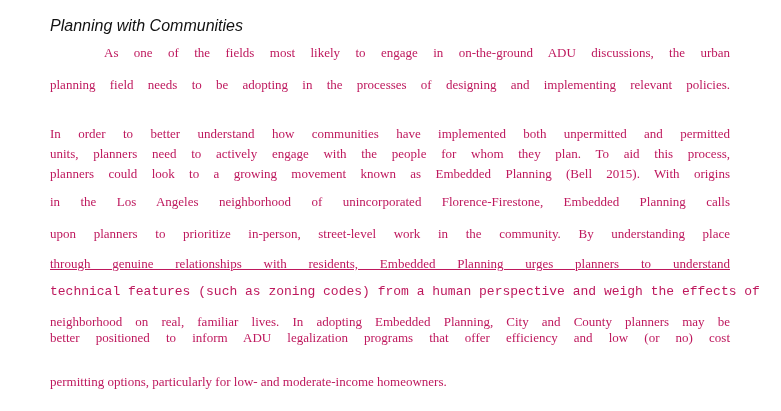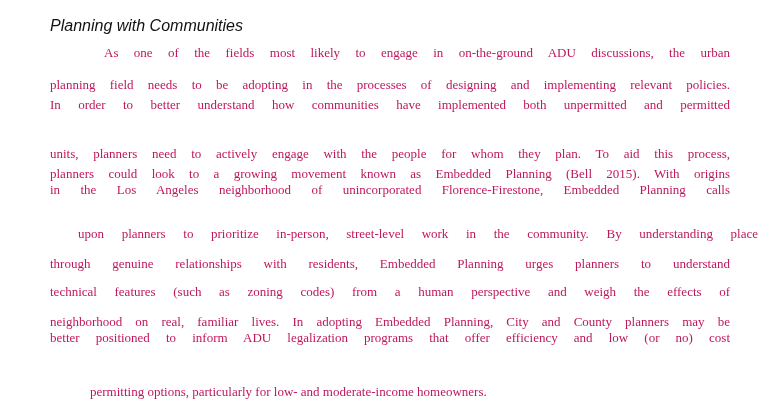--- a/index.html
+++ b/index.html
@@ -56,24 +56,24 @@
   </style>
 </head>
 <body>
 
 <div class="page">
   <h2 class="heading">Planning with Communities</h2>
 
   <div>
     <div class="line first" style="top:43px;">As one of the fields most likely to engage in on-the-ground ADU discussions, the urban</div>
     <div class="line" style="top:75px;">planning field needs to be adopting in the processes of designing and implementing relevant policies.</div>
-    <div class="line" style="top:95px;">In order to better understand how communities have implemented both unpermitted and permitted</div>
+    <div class="line" style="top:124px;">In order to better understand how communities have implemented both unpermitted and permitted</div>
     <div class="line" style="top:144px;">units, planners need to actively engage with the people for whom they plan. To aid this process,</div>
     <div class="line" style="top:164px;">planners could look to a growing movement known as Embedded Planning (Bell 2015). With origins</div>
-    <div class="line" style="top:180px;">in the Los Angeles neighborhood of unincorporated Florence-Firestone, Embedded Planning calls</div>
-    <div class="line" style="top:224px;margin-left:28px;">upon planners to prioritize in-person, street-level work in the community. By understanding place</div>
-    <div class="line" style="top:254px;">through genuine relationships with residents, Embedded Planning urges planners to understand</div>
-    <div class="line" style="top:282px;">technical features (such as zoning codes) from a human perspective and weigh the effects of</div>
+    <div class="line" style="top:192px;">in the Los Angeles neighborhood of unincorporated Florence-Firestone, Embedded Planning calls</div>
+    <div class="line" style="top:224px;">upon planners to prioritize in-person, street-level work in the community. By understanding place</div>
+    <div class="line" style="top:254px;text-decoration:underline;">through genuine relationships with residents, Embedded Planning urges planners to understand</div>
+    <div class="line" style="top:282px;font-family:Liberation Mono, monospace;">technical features (such as zoning codes) from a human perspective and weigh the effects of</div>
     <div class="line" style="top:312px;">neighborhood on real, familiar lives. In adopting Embedded Planning, City and County planners may be</div>
     <div class="line" style="top:328px;">better positioned to inform ADU legalization programs that offer efficiency and low (or no) cost</div>
-    <div class="line last" style="top:382px;margin-left:40px;">permitting options, particularly for low- and moderate-income homeowners.</div>
+    <div class="line last" style="top:372px;">permitting options, particularly for low- and moderate-income homeowners.</div>
   </div>
 </div>
 
 </body></html>

